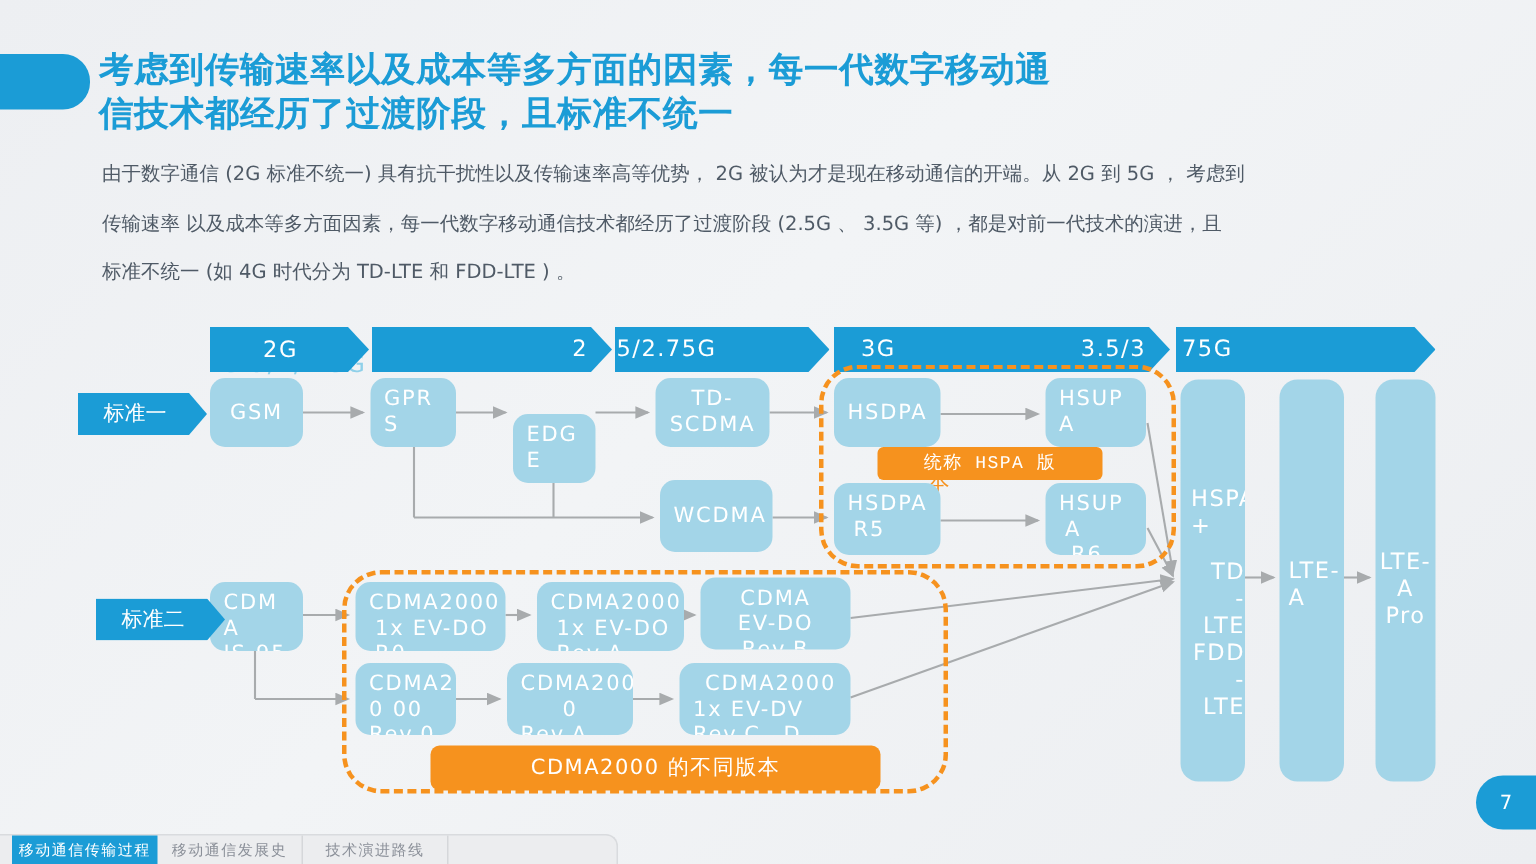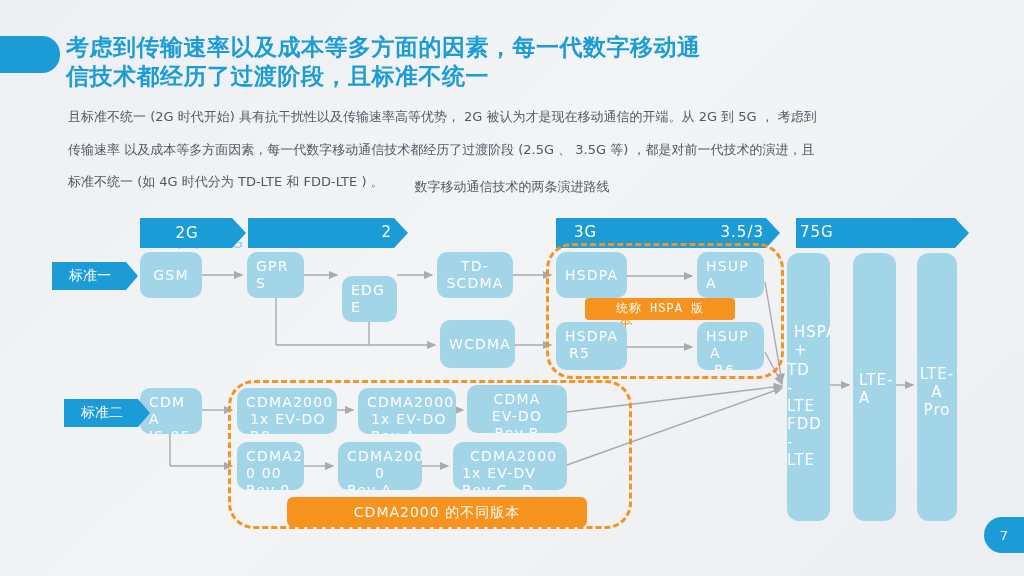--- a/index.html
+++ b/index.html
@@ -43,21 +43,21 @@
     font-size:14px; letter-spacing:1.2px; line-height:17px; padding:6px 9px;
     overflow:hidden; z-index:2; }
   .node.c { text-align:center; }
   .node.vc { display:flex; align-items:center; }
   .node.vc.c { justify-content:center; }
   
   .column { position:absolute; top:253px; height:268px; background:#a3d5e8;
     border-radius:12px; color:#fff; font-size:15px; letter-spacing:1px;
     line-height:18px; z-index:2; overflow:hidden; }
   .column .blk1 { margin-top:70px; padding-left:7px; }
-  .column .blk2 { margin-top:2px; text-align:left; }
+  .column .blk2 { margin-top:13px; text-align:right; }
   .column .mid { margin-top:118px; padding-left:6px; }
   .column .midc { margin-top:112px; text-align:center; }
   
   .dash-box { position:absolute; border:3px dashed #f6921e; border-radius:26px;
     z-index:4; pointer-events:none; }
   
   .badge { position:absolute; background:#f6921e; color:#fff; text-align:center; z-index:5; }
   .badge.hspa { left:585px; top:298px; width:150px; height:22px; font-size:12px;
     line-height:22px; border-radius:4px; letter-spacing:1px;font-family:Liberation Mono, monospace; }
   .badge.cdma { left:287px; top:497px; width:300px; height:30px; font-size:14px;
@@ -83,25 +83,24 @@
 <body>
 
 <div class="slide">
 
   <div class="corner-tab"></div>
   <div class="title">
     <div>考虑到传输速率以及成本等多方面的因素，每一代数字移动通</div>
     <div>信技术都经历了过渡阶段，且标准不统一</div>
   </div>
   <div class="body-text">
-    <div>且标准不统一 (2G 时代开始) 具有抗干扰性以及传输速率高等优势， 2G 被认为才是现在移动通信的开端。从 2G 到 5G ， 考虑到</div>
+    <div>由于数字通信 (2G 标准不统一) 具有抗干扰性以及传输速率高等优势， 2G 被认为才是现在移动通信的开端。从 2G 到 5G ， 考虑到</div>
     <div>传输速率 以及成本等多方面因素，每一代数字移动通信技术都经历了过渡阶段 (2.5G 、 3.5G 等) ，都是对前一代技术的演进，且</div>
     <div>标准不统一 (如 4G 时代分为 TD-LTE 和 FDD-LTE ) 。</div>
   </div>
-  <div class="caption">数字移动通信技术的两条演进路线</div>
 
   <svg class="wires" width="1024" height="576">
     <defs>
       <marker id="ah" markerWidth="8" markerHeight="8" refX="6" refY="3" orient="auto">
         <path d="M0,0 L7,3 L0,6 z" fill="#a8abad"></path>
       </marker>
     </defs>
     <g stroke="#a8abad" stroke-width="1.4" fill="none">
       <line x1="202" y1="275" x2="242" y2="275" marker-end="url(#ah)"></line>
       <line x1="304" y1="275" x2="337" y2="275" marker-end="url(#ah)"></line>
@@ -129,25 +128,28 @@
     </g>
   </svg>
 
   <div class="overflow-gen">3.9/4/4.5G</div>
   <div class="gen-arrow" style="left:140px;width:106px;">
     <span class="lab-c">2G</span>
   </div>
   <div class="gen-arrow" style="left:248px;width:160px;">
     <span class="lab-r">2</span>
   </div>
+  <div class="gen-arrow" style="left:410px;width:143px;">
+    <span class="lab-l" style="left:1px;">5/2.75G</span>
+  </div>
   <div class="gen-arrow" style="left:556px;width:224px;padding-left:16px;">
     <span class="lab-l" style="left:18px;">3G</span>
     <span class="lab-r">3.5/3</span>
   </div>
-  <div class="gen-arrow" style="left:784px;width:173px;margin-left:12px;">
+  <div class="gen-arrow" style="left:784px;width:173px;">
     <span class="lab-l" style="left:4px;">75G</span>
   </div>
 
   <div class="route-tag" style="left:52px;top:262px;">标准一</div>
   <div class="route-tag" style="left:64px;top:399px;font-family:Liberation Mono, monospace;">标准二</div>
 
   <div class="node vc c" style="left:140px;top:252px;width:62px;height:46px;">
     <div style="width:100%">GSM</div>
   </div>
   <div class="node" style="left:247px;top:252px;width:57px;height:46px;">
@@ -248,14 +250,20 @@
   <div class="column" style="left:917px;width:40px;">
     <div class="midc">
       <div>LTE-</div>
       <div>A</div>
       <div>Pro</div>
     </div>
   </div>
 
   <div class="page-num">7</div>
 
+  <div class="tabbar">
+    <div class="pad"></div>
+    <div class="tab active">移动通信传输过程</div>
+    <div class="tab">移动通信发展史</div>
+    <div class="tab">技术演进路线</div>
+  </div>
 
 </div>
 
 </body></html>

